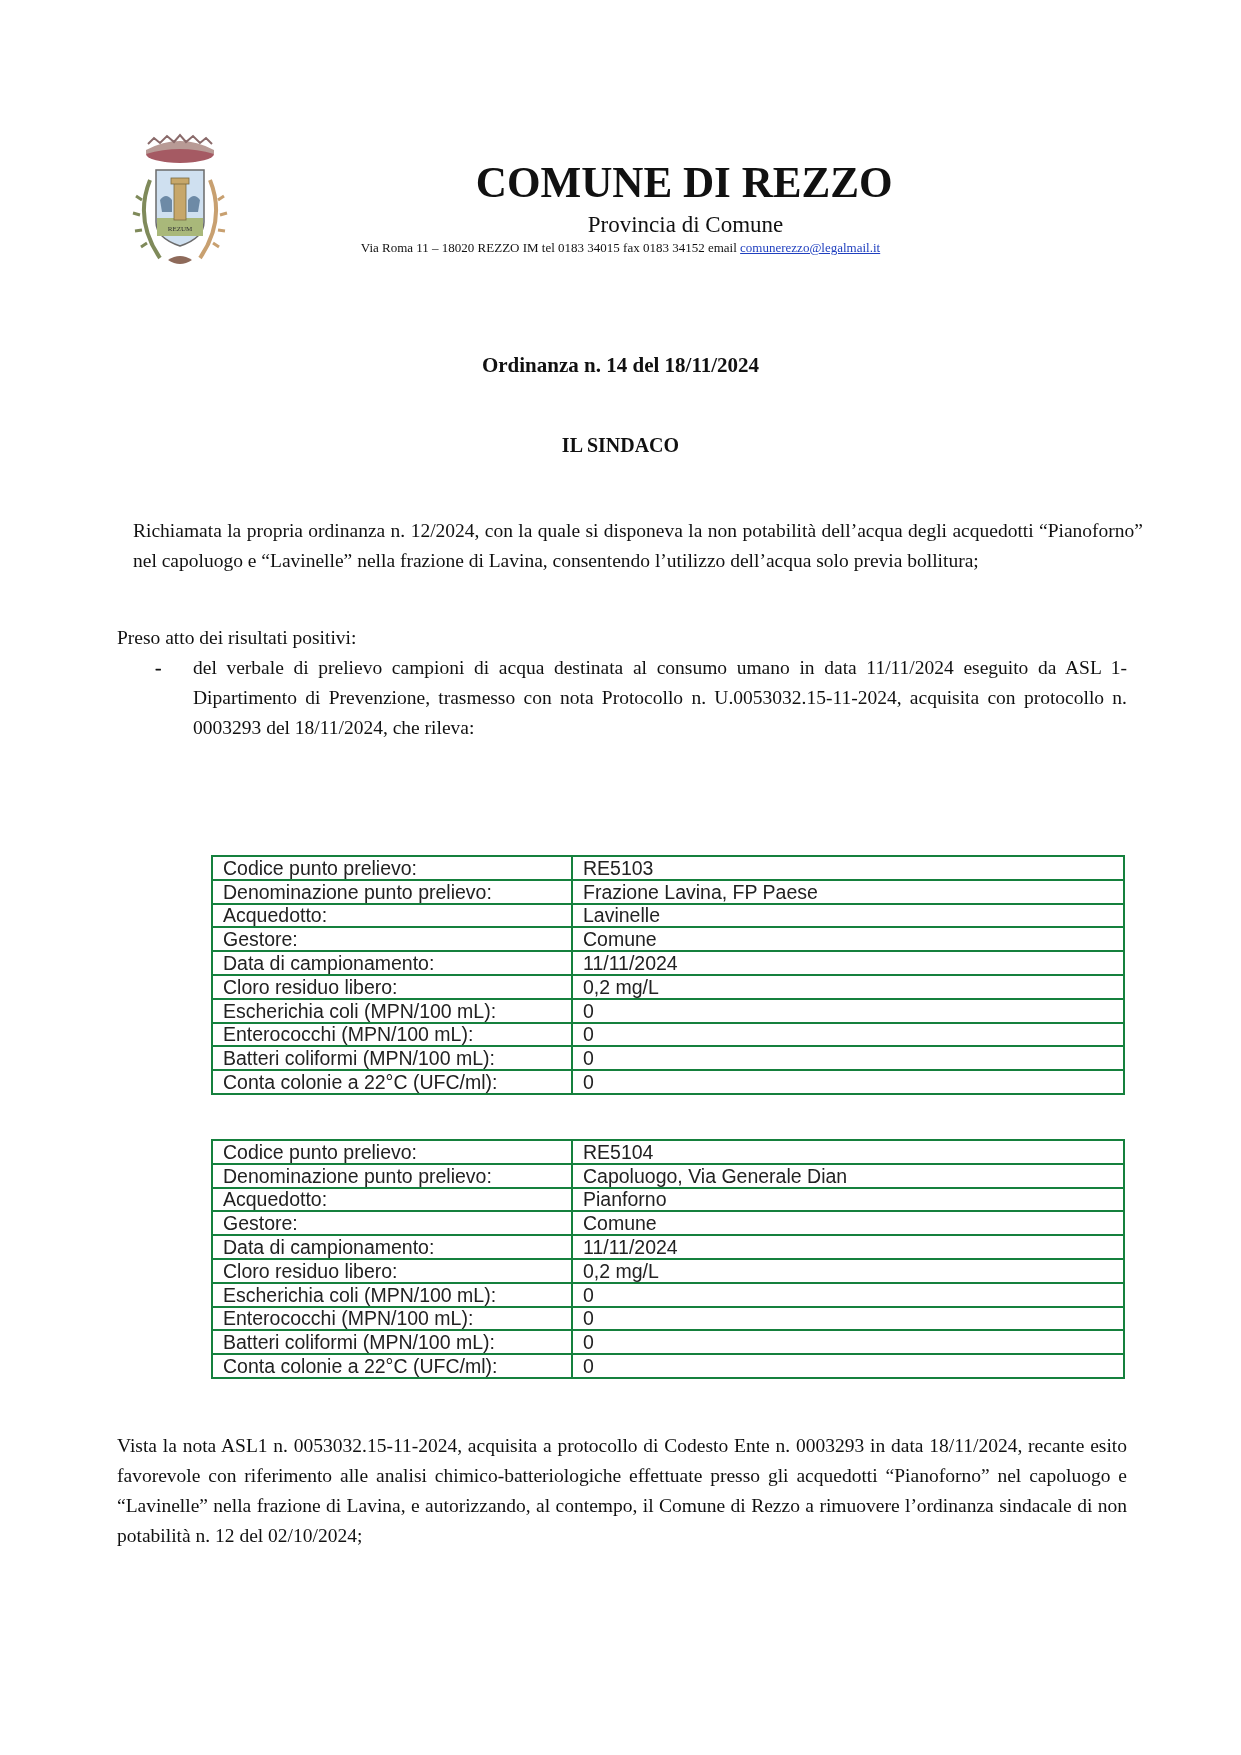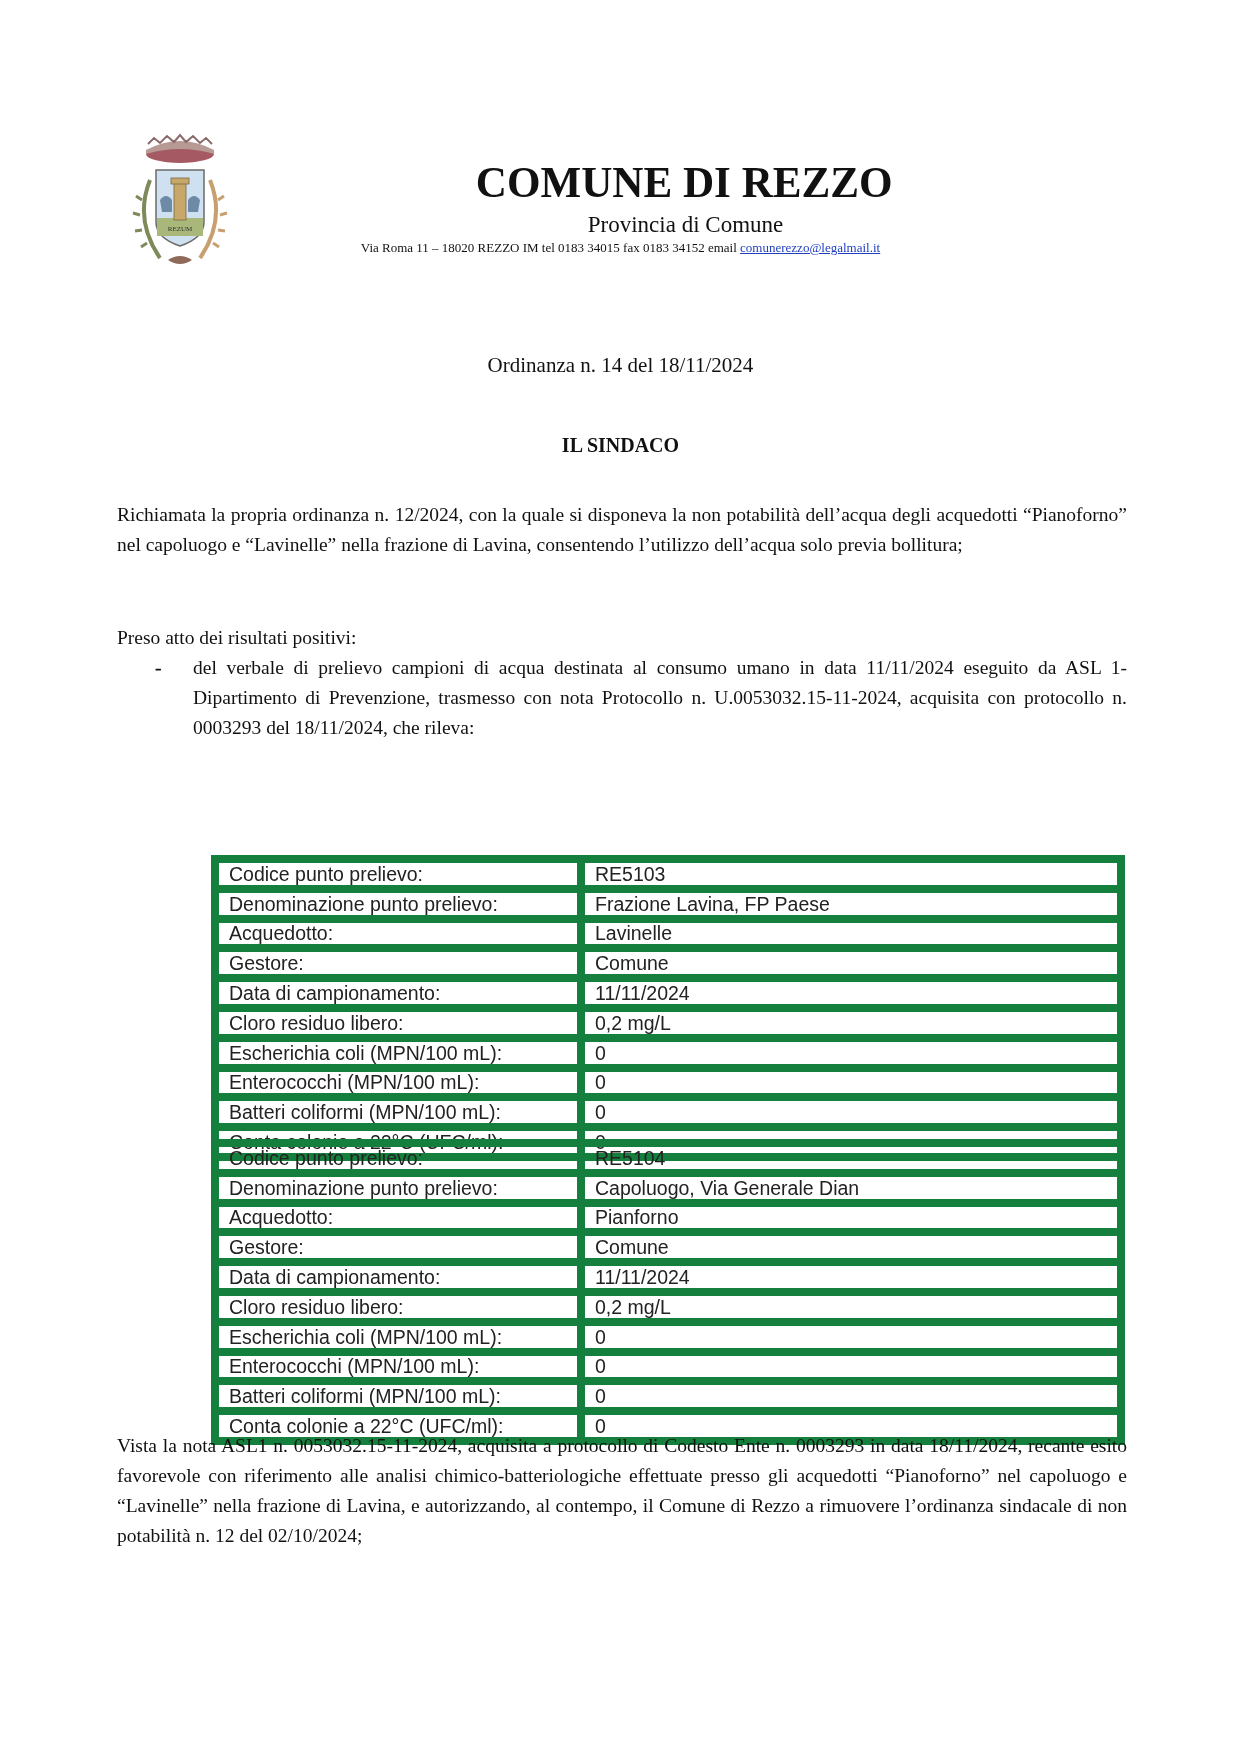--- a/index.html
+++ b/index.html
@@ -21,21 +21,21 @@
     font-size: 23px; line-height: 26px;
   }
   .org-address {
     left: 0; width: 1241px; top: 240px; text-align: center; box-sizing: border-box;
     font-size: 13px; line-height: 16px;
   }
   .org-address a { color: #1f3fbf; text-decoration: underline; }
 
   .ord-title {
     left: 0; width: 1241px; top: 352px; text-align: center;
-    font-size: 21px; font-weight: normal; line-height: 26px;
+    font-size: 21px; font-weight: bold; line-height: 26px;
   }
   .sindaco {
     left: 0; width: 1241px; top: 433px; text-align: center;
     font-size: 20px; font-weight: bold; line-height: 24px;
   }
 
   .para {
     left: 117px; width: 1010px; font-size: 19.5px; line-height: 30px;
     text-align: justify;
   }
@@ -44,21 +44,21 @@
   .li .dash { position: absolute; left: 38px; top: 0; }
 
   
   table.lab {
     position: absolute; left: 211px; width: 914px;
     border-collapse: collapse;
     font-family: "Liberation Sans", "DejaVu Sans", sans-serif;
     font-size: 19.5px; color: #222;
   }
   table.lab td {
-    border: 8px solid #15803d; height: 21.8px; padding: 0 0 0 10px; line-height: 20px;
+    border: 2px solid #15803d; height: 21.8px; padding: 0 0 0 10px; line-height: 20px;
     vertical-align: middle; white-space: nowrap;
   }
   table.lab td.k { width: 348px; }
   .it { }
 </style>
 </head>
 <body>
 
 <div class="abs crest">
   <svg width="120" height="155" viewBox="0 0 120 155">
@@ -87,21 +87,21 @@
 
 <div class="abs org-title">COMUNE DI REZZO</div>
 <div class="abs org-province">Provincia di Comune</div>
 <div class="abs org-address">
   <span>Via Roma 11 – 18020 REZZO IM tel 0183 34015 fax 0183 34152 email </span><a>comunerezzo@legalmail.it</a>
 </div>
 
 <div class="abs ord-title">Ordinanza n. 14 del 18/11/2024</div>
 <div class="abs sindaco">IL SINDACO</div>
 
-<p class="abs para" style="top:500px; margin:0;">Richiamata la propria ordinanza n. 12/2024, con la quale si disponeva la non potabilità dell’acqua degli acquedotti “Pianoforno” nel capoluogo e “Lavinelle” nella frazione di Lavina, consentendo l’utilizzo dell’acqua solo previa bollitura;</p>
+<p class="abs para" style="top:500px; margin:16px;">Richiamata la propria ordinanza n. 12/2024, con la quale si disponeva la non potabilità dell’acqua degli acquedotti “Pianoforno” nel capoluogo e “Lavinelle” nella frazione di Lavina, consentendo l’utilizzo dell’acqua solo previa bollitura;</p>
 
 <p class="abs para" style="top:623px; margin:0;">Preso atto dei risultati positivi:</p>
 
 <div class="abs list" style="top:653px;">
   <p class="li">
     <span class="dash">-</span>
   </p>
   <p class="li">
     <span class="dash">-</span>
     <span>del verbale di prelievo campioni di acqua destinata al consumo umano in data 11/11/2024 eseguito da ASL 1- Dipartimento di Prevenzione, trasmesso con nota Protocollo n. U.0053032.15-11-2024, acquisita con protocollo n. 0003293 del 18/11/2024, che rileva:</span>

